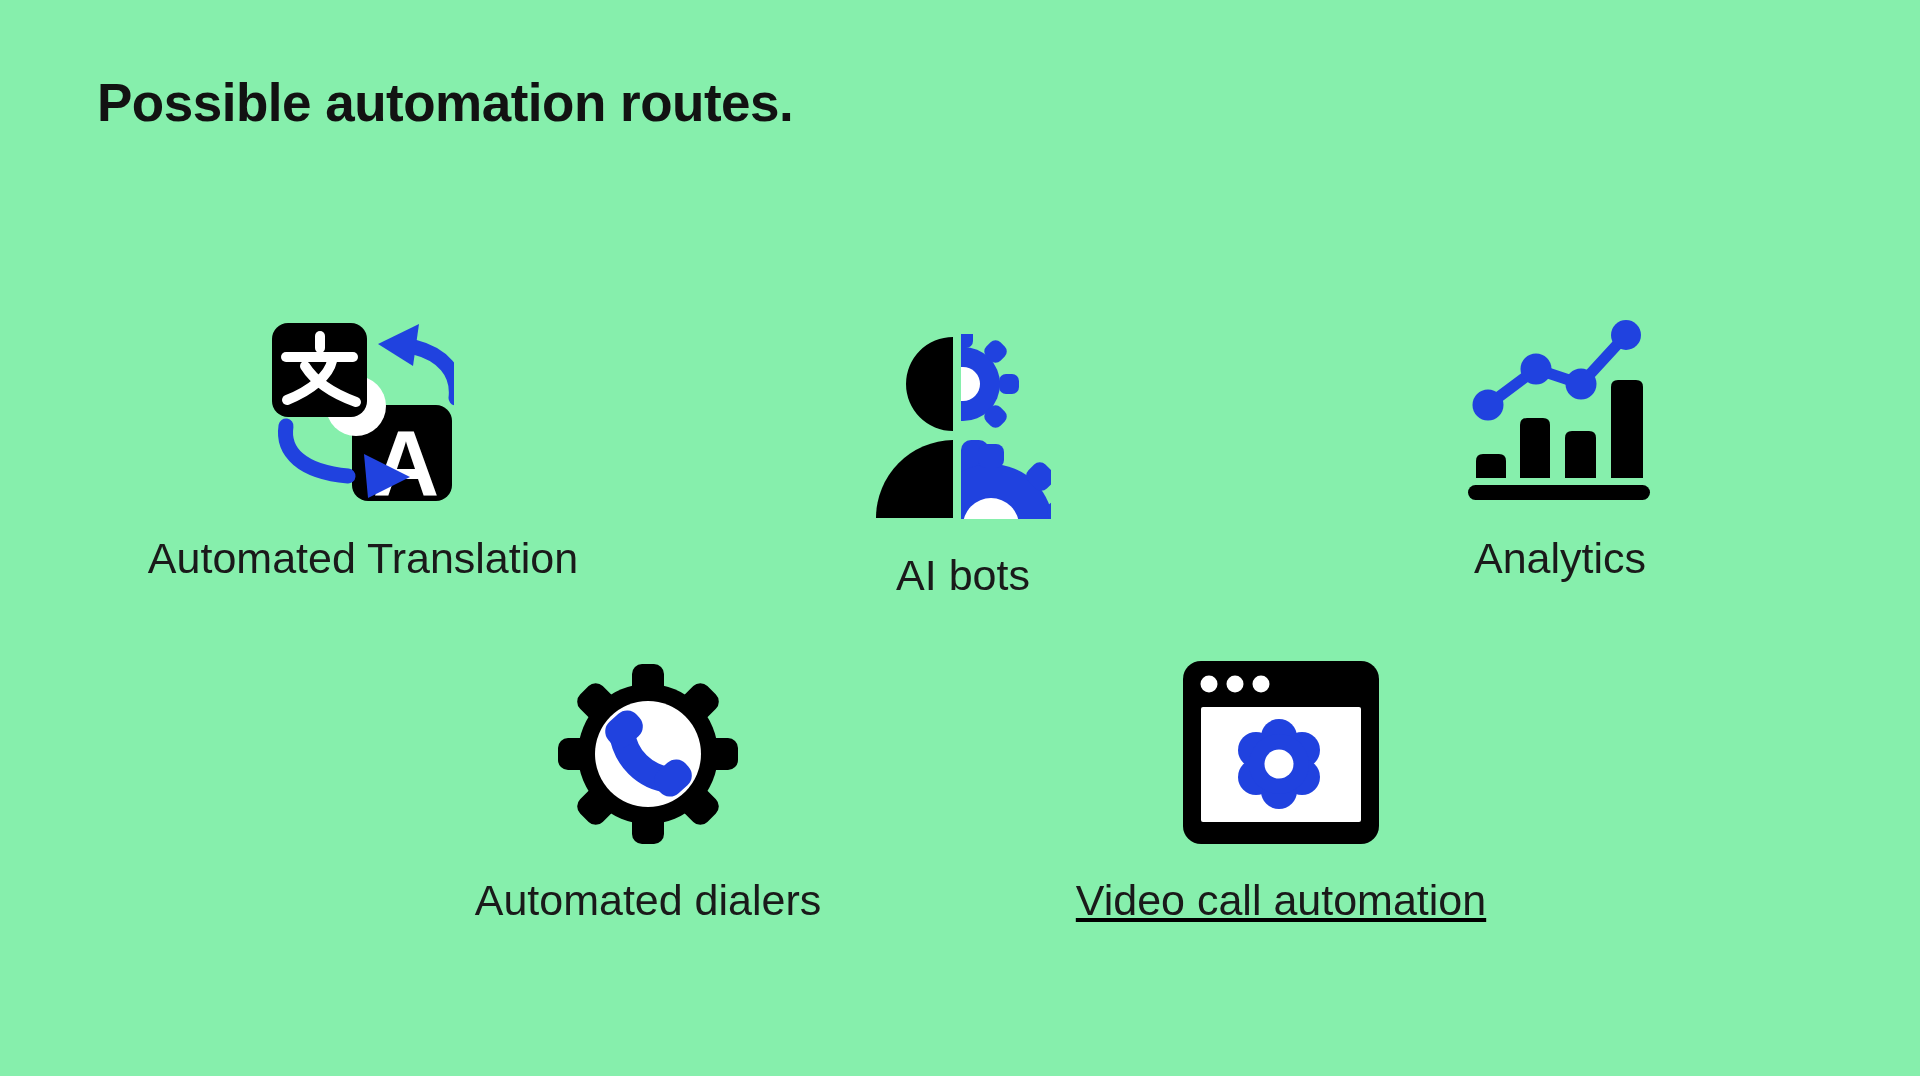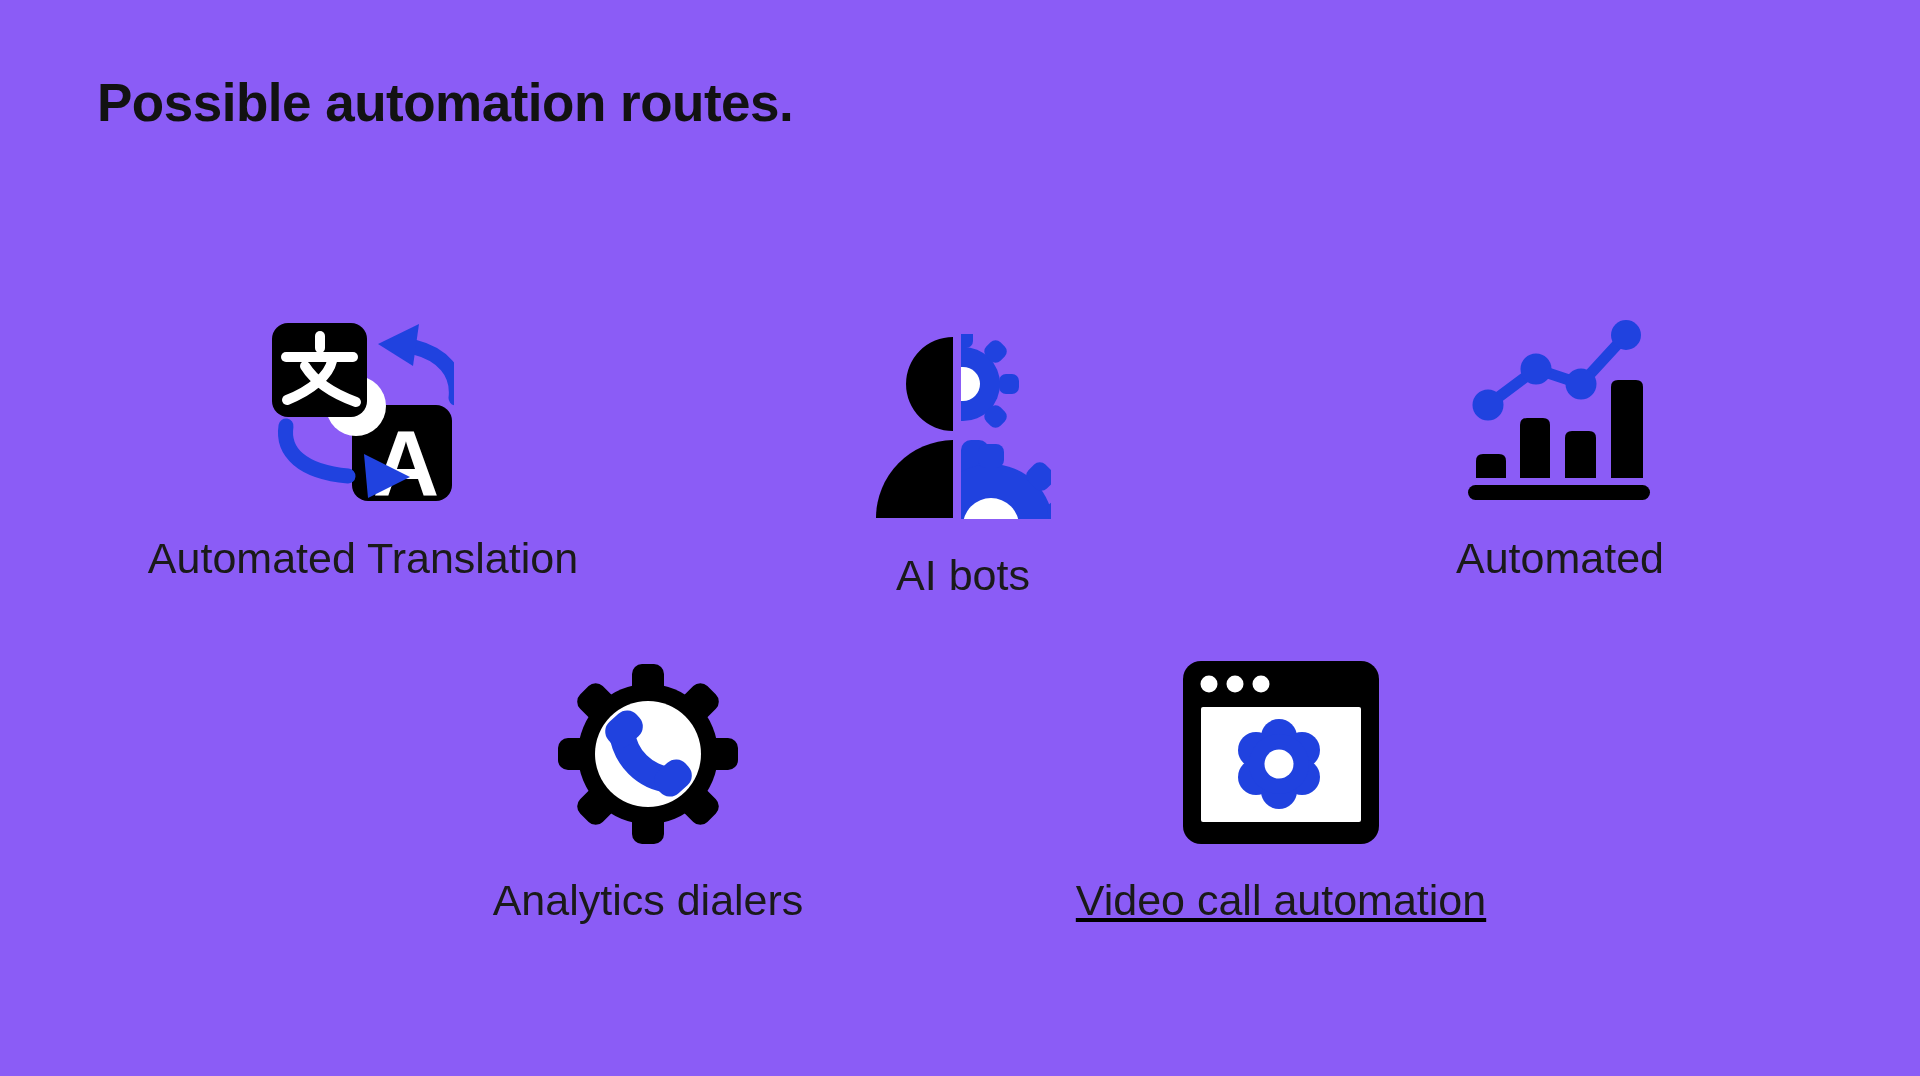--- a/index.html
+++ b/index.html
@@ -8,21 +8,21 @@
     width: 1920px;
     height: 1076px;
     background: #ffffff;
     font-family: "Liberation Sans", sans-serif;
     overflow: hidden;
   }
   .slide {
     position: relative;
     width: 1920px;
     height: 1076px;
-    background: #8b5cf6;
+    background: #86efac;
   }
   .slide-title {
     position: absolute;
     left: 97px;
     top: 72px;
     font-size: 53px;
     font-weight: 700;
     color: #121212;
     letter-spacing: -0.5px;
   }
@@ -149,21 +149,21 @@
 
         <polyline class="blue-stroke" stroke-width="11" stroke-linecap="round" stroke-linejoin="round" points="20,85 68,49 113,64 158,15"></polyline>
         <g class="blue">
           <circle cx="20" cy="85" r="15.5"></circle>
           <circle cx="68" cy="49" r="15.5"></circle>
           <circle cx="113" cy="64" r="15.5"></circle>
           <circle cx="158" cy="15" r="15"></circle>
         </g>
       </svg>
     </div>
-    <div class="item-label">Automated</div>
+    <div class="item-label">Analytics</div>
   </div>
 
   <div class="item pos-dialers">
     <div class="icon-box">
       <svg width="180" height="180" viewBox="0 0 180 180">
 
         <g class="ink">
           <rect x="74" y="0" width="32" height="32" rx="10" transform="rotate(0 90 90)"></rect>
           <rect x="74" y="0" width="32" height="32" rx="10" transform="rotate(45 90 90)"></rect>
           <rect x="74" y="0" width="32" height="32" rx="10" transform="rotate(90 90 90)"></rect>
@@ -176,21 +176,21 @@
         <circle class="ink" cx="90" cy="90" r="70"></circle>
         <circle class="white" cx="90" cy="90" r="53"></circle>
 
         <g>
           <path class="blue-stroke" stroke-width="26" stroke-linecap="round" d="M64 68 A54 54 0 0 0 112 116"></path>
           <rect class="blue" x="47" y="50" width="38" height="30" rx="13" transform="rotate(-42 66 65)"></rect>
           <rect class="blue" x="96" y="99" width="38" height="30" rx="13" transform="rotate(-42 115 114)"></rect>
         </g>
       </svg>
     </div>
-    <div class="item-label">Analytics dialers</div>
+    <div class="item-label">Automated dialers</div>
   </div>
 
   <div class="item pos-video">
     <div class="icon-box">
       <svg width="196" height="183" viewBox="0 0 196 183">
 
         <rect class="ink" x="0" y="0" width="196" height="183" rx="18"></rect>
         <g class="white">
           <circle cx="26" cy="23" r="8.5"></circle>
           <circle cx="52" cy="23" r="8.5"></circle>

